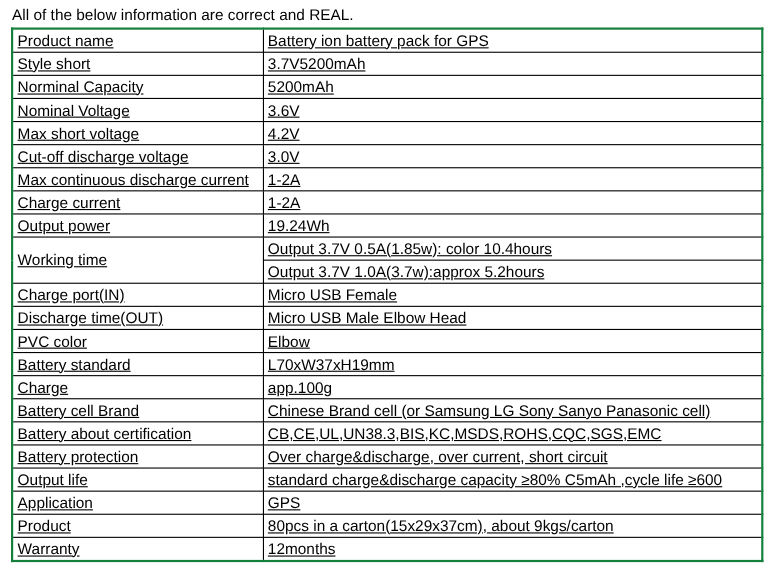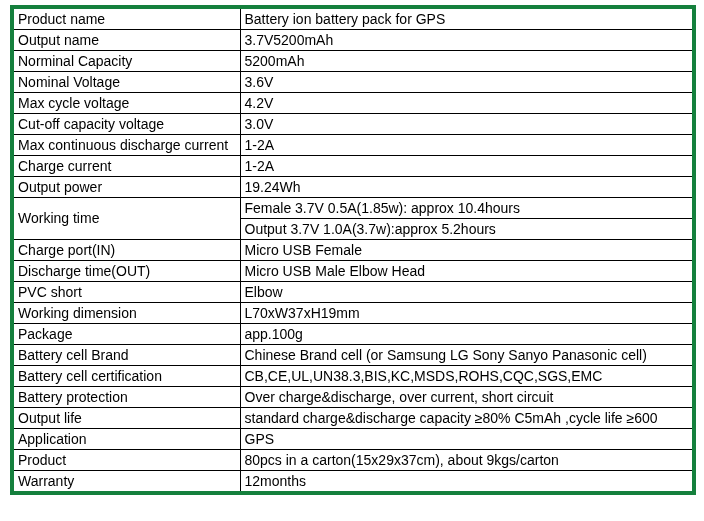--- a/index.html
+++ b/index.html
@@ -19,115 +19,117 @@
   .title {
     font-size: 14px;
     line-height: 17px;
     margin: 0 0 3px 1px;
     white-space: nowrap;
   }
   table.spec-table {
     border-collapse: collapse;
     table-layout: fixed;
     width: 682px;
-    border: 4px solid #15803d;
+    border: 2px solid #15803d;
+    text-decoration: underline;
   }
   table.spec-table td {
     border: 1px solid #000000;
     font-size: 14px;
     line-height: 17px;
     height: 20px;
     padding: 0 2px 0 4px;
     vertical-align: middle;
     white-space: nowrap;
     overflow: hidden;
   }
   col.c-label { width: 228px; }
   col.c-value { width: 454px; }
 </style>
 </head>
 <body>
 
 <div class="page">
+  <div class="title">All of the below information are correct and REAL.</div>
 
   <table class="spec-table">
     <colgroup>
       <col class="c-label">
       <col class="c-value">
     </colgroup>
     <tbody>
         <tr>
           <td class="label-cell">Product name</td>
           <td class="value-cell">Battery ion battery pack for GPS</td>
         </tr>
         <tr>
-          <td class="label-cell">Output name</td>
+          <td class="label-cell">Style short</td>
           <td class="value-cell">3.7V5200mAh</td>
         </tr>
         <tr>
           <td class="label-cell">Norminal Capacity</td>
           <td class="value-cell">5200mAh</td>
         </tr>
         <tr>
           <td class="label-cell">Nominal Voltage</td>
           <td class="value-cell">3.6V</td>
         </tr>
         <tr>
-          <td class="label-cell">Max cycle voltage</td>
+          <td class="label-cell">Max short voltage</td>
           <td class="value-cell">4.2V</td>
         </tr>
         <tr>
-          <td class="label-cell">Cut-off capacity voltage</td>
+          <td class="label-cell">Cut-off discharge voltage</td>
           <td class="value-cell">3.0V</td>
         </tr>
         <tr>
           <td class="label-cell">Max continuous discharge current</td>
           <td class="value-cell">1-2A</td>
         </tr>
         <tr>
           <td class="label-cell">Charge current</td>
           <td class="value-cell">1-2A</td>
         </tr>
         <tr>
           <td class="label-cell">Output power</td>
           <td class="value-cell">19.24Wh</td>
         </tr>
         <tr>
           <td class="label-cell" rowspan="2">Working time</td>
-          <td class="value-cell">Female 3.7V 0.5A(1.85w): approx 10.4hours</td>
+          <td class="value-cell">Output 3.7V 0.5A(1.85w): color 10.4hours</td>
         </tr>
         <tr>
           <td class="value-cell">Output 3.7V 1.0A(3.7w):approx 5.2hours</td>
         </tr>
         <tr>
           <td class="label-cell">Charge port(IN)</td>
           <td class="value-cell">Micro USB Female</td>
         </tr>
         <tr>
           <td class="label-cell">Discharge time(OUT)</td>
           <td class="value-cell">Micro USB Male Elbow Head</td>
         </tr>
         <tr>
-          <td class="label-cell">PVC short</td>
+          <td class="label-cell">PVC color</td>
           <td class="value-cell">Elbow</td>
         </tr>
         <tr>
-          <td class="label-cell">Working dimension</td>
+          <td class="label-cell">Battery standard</td>
           <td class="value-cell">L70xW37xH19mm</td>
         </tr>
         <tr>
-          <td class="label-cell">Package</td>
+          <td class="label-cell">Charge</td>
           <td class="value-cell">app.100g</td>
         </tr>
         <tr>
           <td class="label-cell">Battery cell Brand</td>
           <td class="value-cell">Chinese Brand cell (or Samsung LG Sony Sanyo Panasonic cell)</td>
         </tr>
         <tr>
-          <td class="label-cell">Battery cell certification</td>
+          <td class="label-cell">Battery about certification</td>
           <td class="value-cell">CB,CE,UL,UN38.3,BIS,KC,MSDS,ROHS,CQC,SGS,EMC</td>
         </tr>
         <tr>
           <td class="label-cell">Battery protection</td>
           <td class="value-cell">Over charge&amp;discharge, over current, short circuit</td>
         </tr>
         <tr>
           <td class="label-cell">Output life</td>
           <td class="value-cell">standard charge&amp;discharge capacity ≥80% C5mAh ,cycle life ≥600</td>
         </tr>

